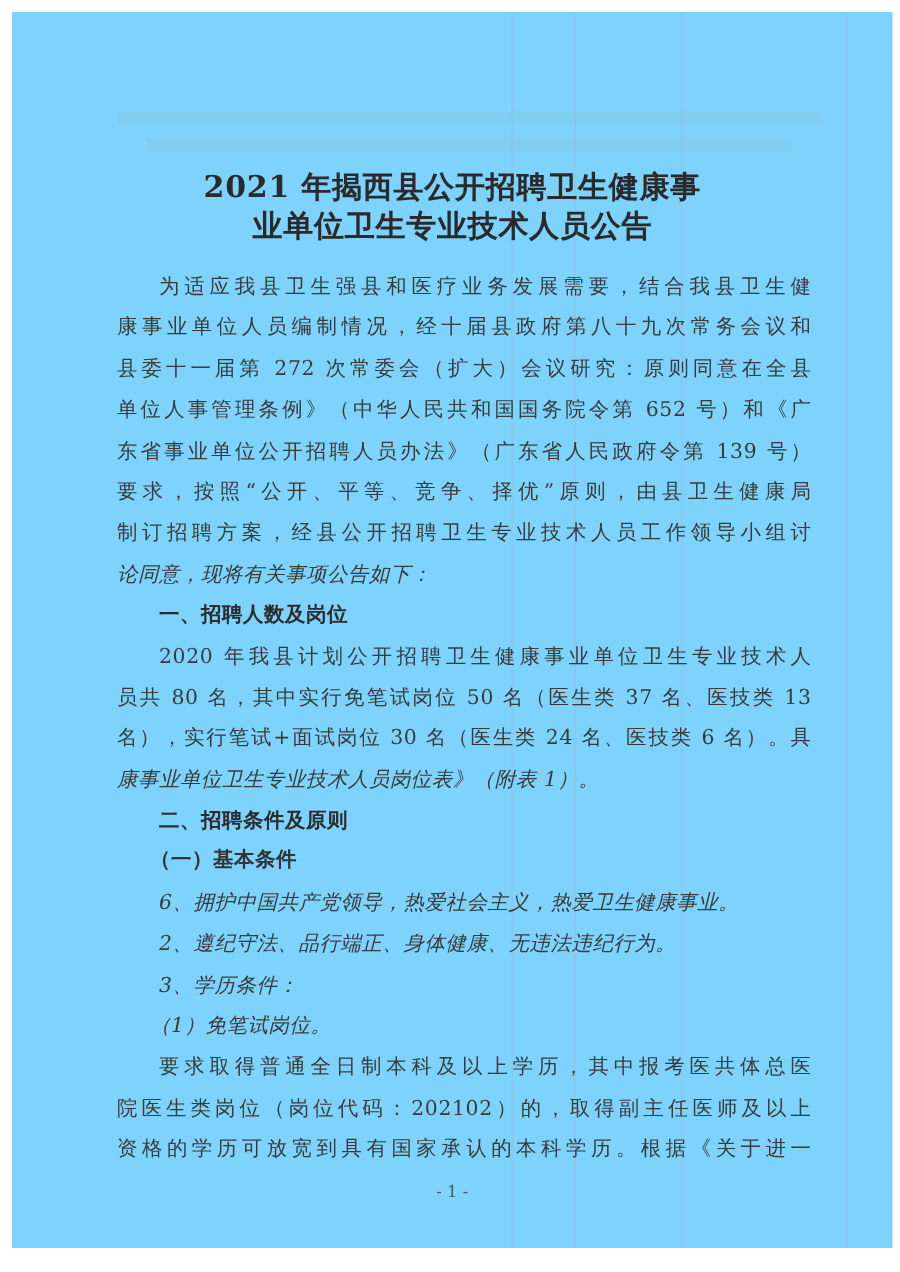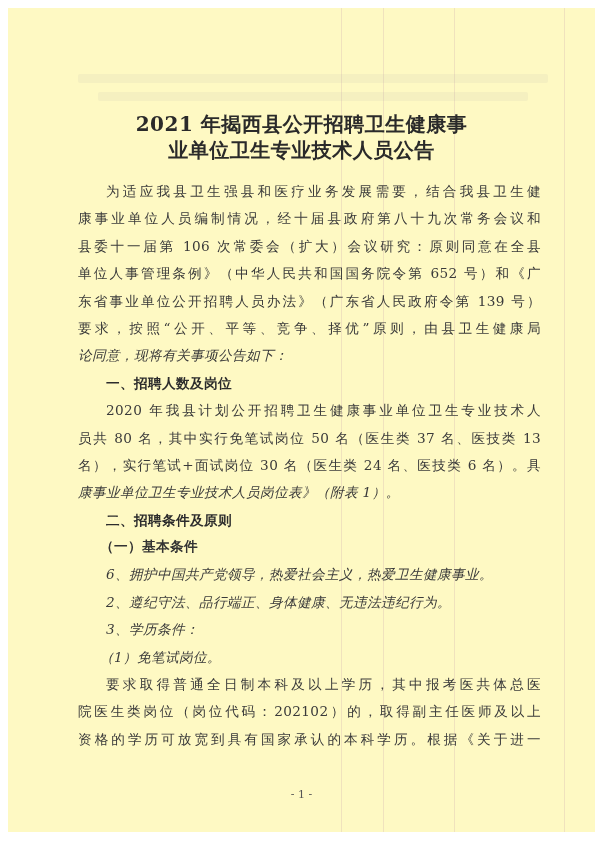--- a/index.html
+++ b/index.html
@@ -9,21 +9,21 @@
       height: 848px;
       background: #ffffff;
       overflow: hidden;
     }
     .page {
       position: absolute;
       left: 8px;
       top: 8px;
       width: 587px;
       height: 824px;
-      background: #fef9c3;
+      background: #7dd3fc;
       overflow: hidden;
     }
     
     .stripe {
       position: absolute;
       top: 0;
       bottom: 0;
       width: 1px;
       background: rgba(200, 160, 170, 0.25);
     }
@@ -109,24 +109,25 @@
   <div class="bleed" style="top:84px;left:90px;width:430px"></div>
 
   <div class="title">
     <div>2021 年揭西县公开招聘卫生健康事</div>
     <div>业单位卫生专业技术人员公告</div>
   </div>
 
   <div class="body">
     <span class="line indent">为适应我县卫生强县和医疗业务发展需要，结合我县卫生健</span>
     <span class="line">康事业单位人员编制情况，经十届县政府第八十九次常务会议和</span>
-    <span class="line">县委十一届第 106 次常委会（扩大）会议研究：原则同意在全县</span>
+    <span class="line">县委十一届第 272 次常委会（扩大）会议研究：原则同意在全县</span>
     <span class="line">单位人事管理条例》（中华人民共和国国务院令第 652 号）和《广</span>
     <span class="line">东省事业单位公开招聘人员办法》（广东省人民政府令第 139 号）</span>
     <span class="line">要求，按照“公开、平等、竞争、择优”原则，由县卫生健康局</span>
+    <span class="line">制订招聘方案，经县公开招聘卫生专业技术人员工作领导小组讨</span>
     <span class="line last">论同意，现将有关事项公告如下：</span>
 
     <span class="line indent heading">一、招聘人数及岗位</span>
     <span class="line indent">2020 年我县计划公开招聘卫生健康事业单位卫生专业技术人</span>
     <span class="line">员共 80 名，其中实行免笔试岗位 50 名（医生类 37 名、医技类 13</span>
     <span class="line">名），实行笔试+面试岗位 30 名（医生类 24 名、医技类 6 名）。具</span>
     <span class="line last">康事业单位卫生专业技术人员岗位表》（附表 1）。</span>
 
     <span class="line indent heading">二、招聘条件及原则</span>
     <span class="line subheading">（一）基本条件</span>

